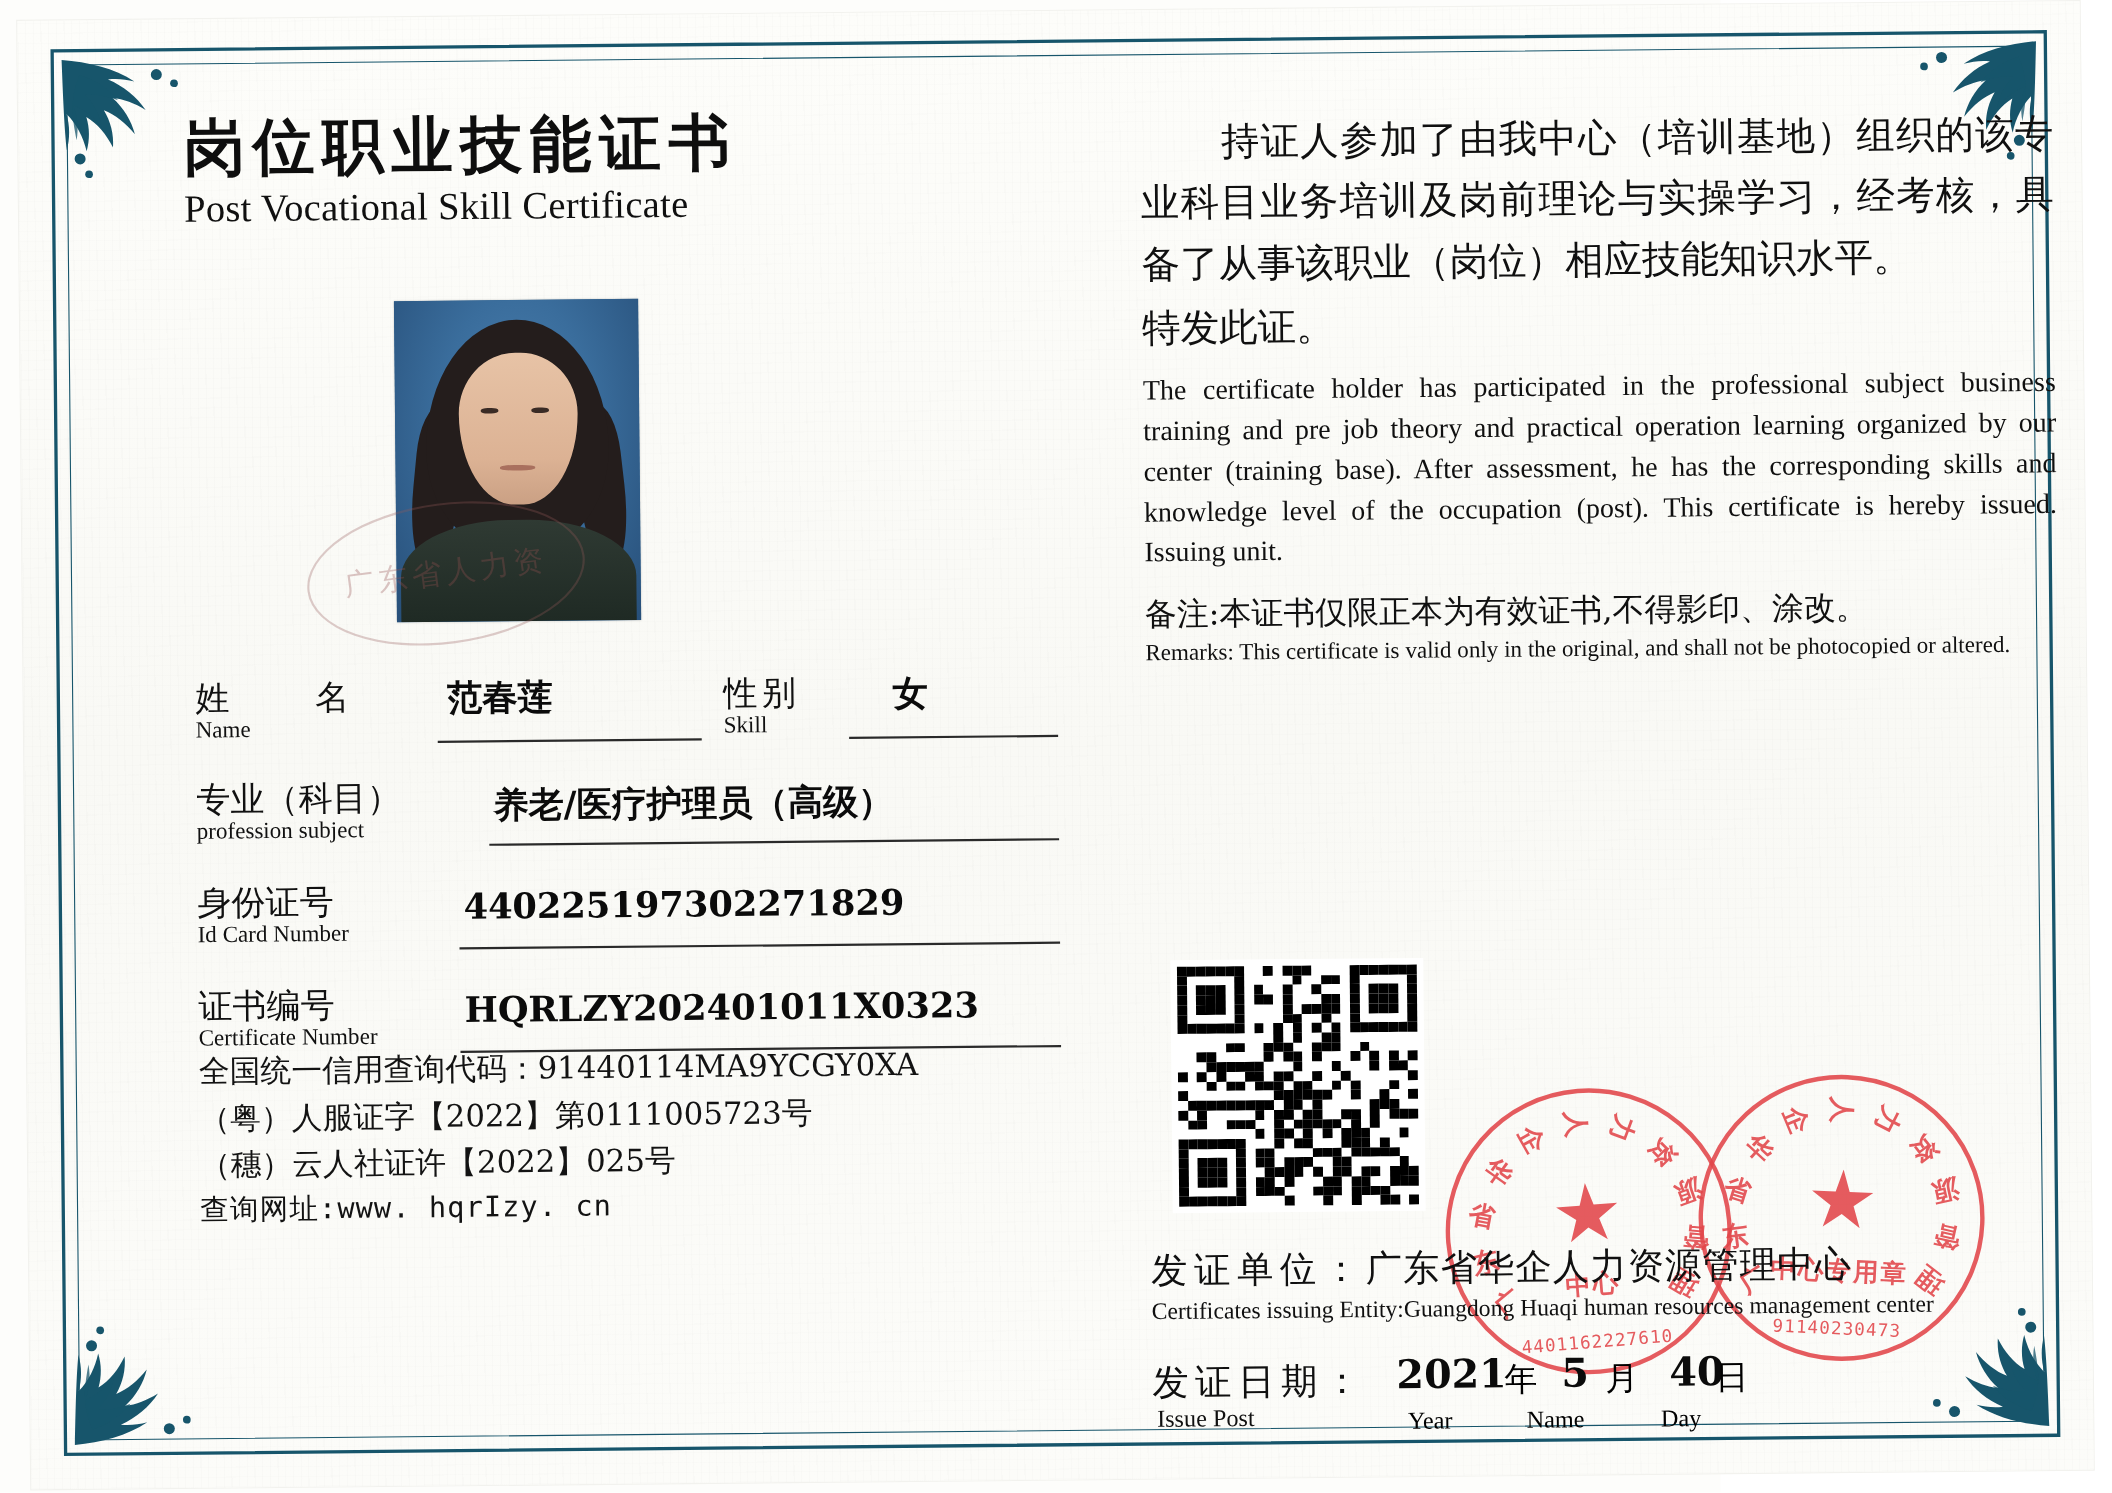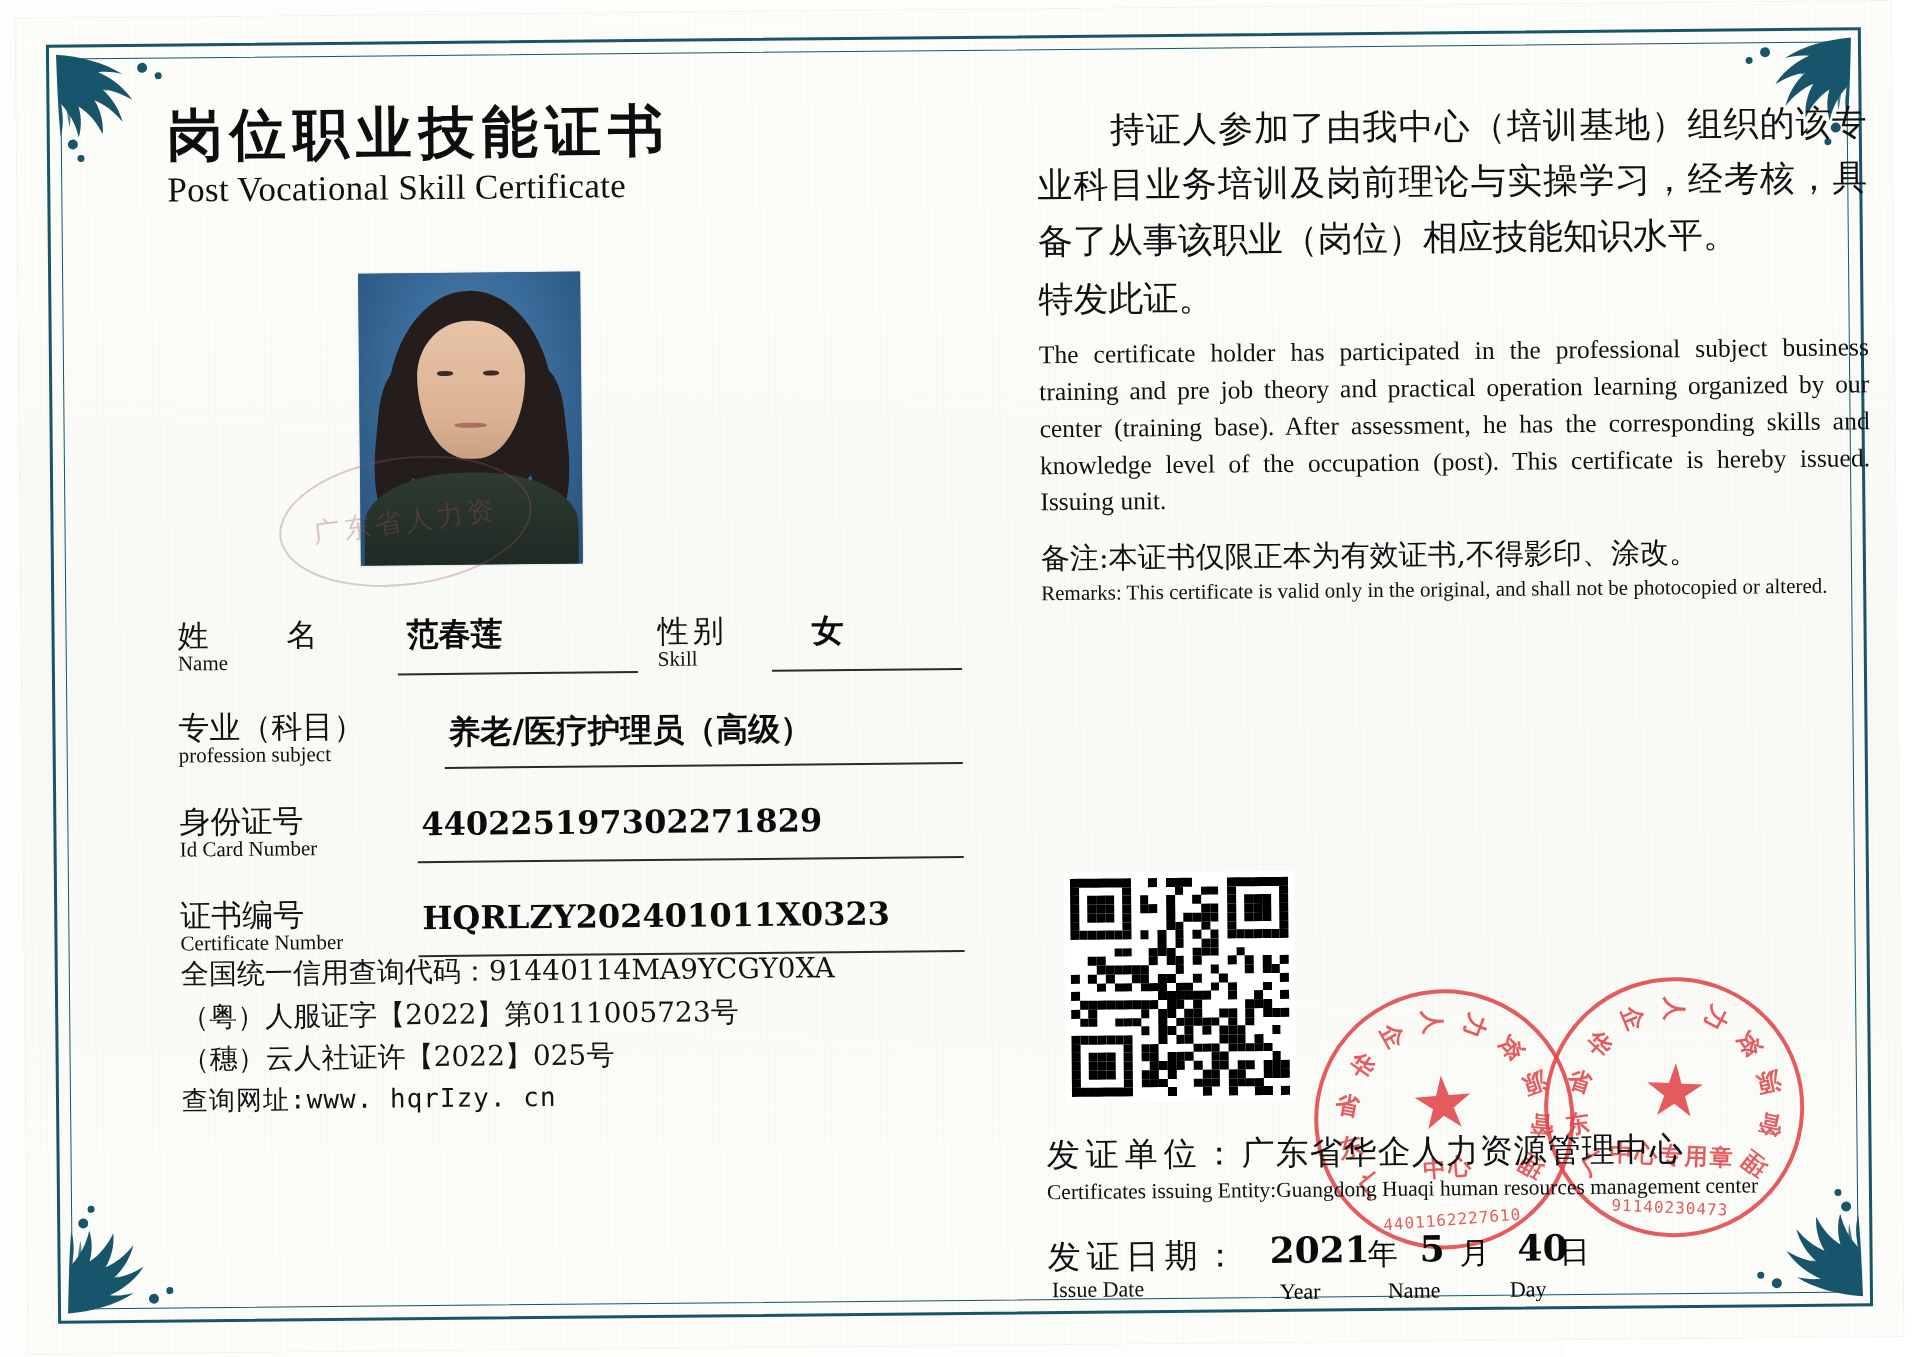--- a/index.html
+++ b/index.html
@@ -1263,21 +1263,21 @@
           <div class="issuer-cn">
             <span class="lbl">发证单位：</span><span>广东省华企人力资源管理中心</span>
           </div>
           <div class="issuer-en">
             <span>Certificates issuing Entity:</span><span>Guangdong Huaqi human resources management center</span>
           </div>
         </div>
 
         <div class="issue-date">
           <span class="date-label-cn">发证日期：</span>
-          <span class="date-label-en">Issue Date</span>
+          <span class="date-label-en">Issue Post</span>
           <span class="date-year">2021</span>
           <span class="date-ch-y">年</span>
           <span class="date-month">5</span>
           <span class="date-ch-m">月</span>
           <span class="date-day">40</span>
           <span class="date-ch-d">日</span>
           <span class="date-sub-y">Year</span>
           <span class="date-sub-m">Name</span>
           <span class="date-sub-d">Day</span>
         </div>

